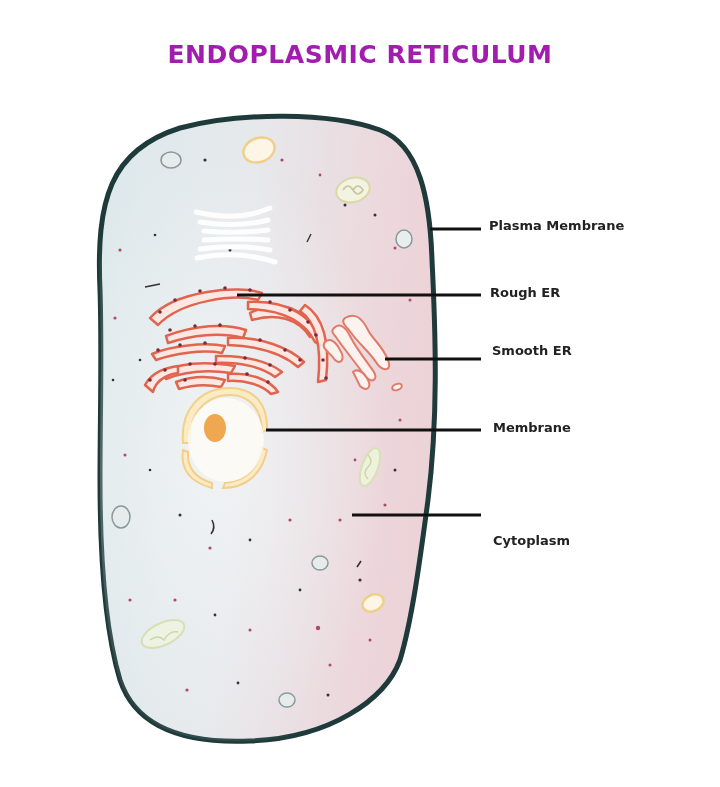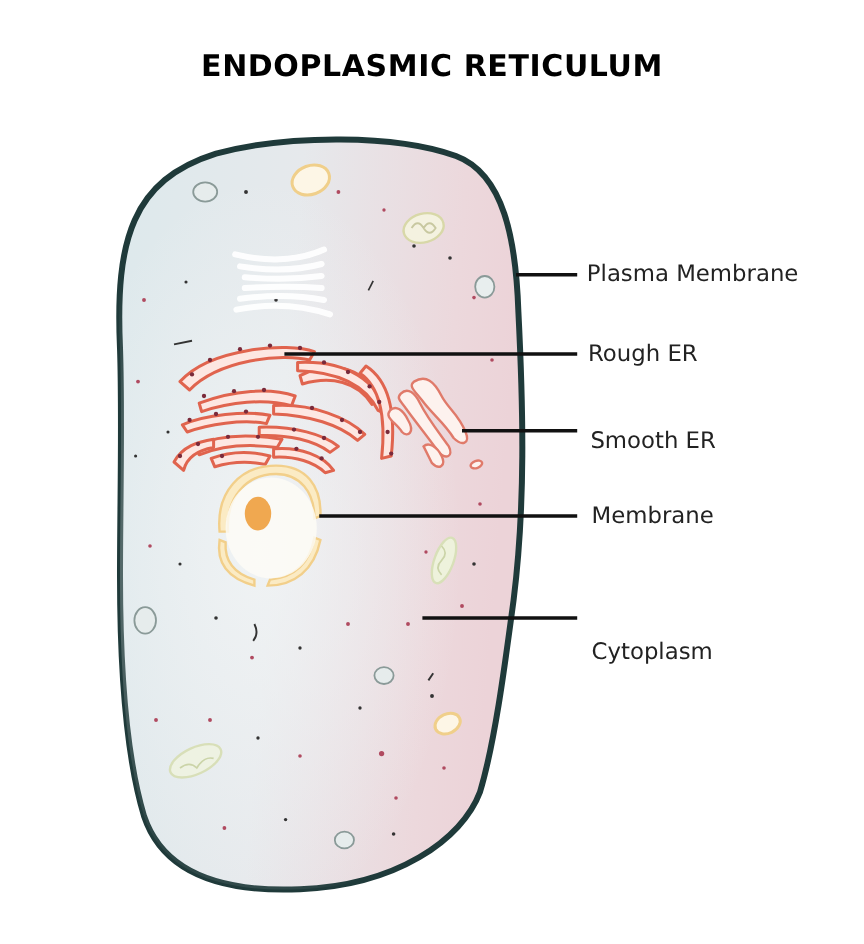--- a/index.html
+++ b/index.html
@@ -17,32 +17,32 @@
     }
     .title {
       position: absolute;
       left: 0;
       top: 40px;
       width: 720px;
       text-align: center;
       font-size: 25px;
       font-weight: bold;
       letter-spacing: 0.5px;
-      color: #000000;
+      color: #a21caf;
       margin: 0;
     }
     .diagram-svg {
       position: absolute;
       left: 0;
       top: 0;
     }
     .label {
       position: absolute;
-      font-size: 19px;
-      font-weight: normal;
+      font-size: 13px;
+      font-weight: bold;
       color: #222222;
       white-space: nowrap;
       line-height: 1;
     }
   </style>
 </head>
 <body>
 
 <h1 class="title">ENDOPLASMIC RETICULUM</h1>
 
@@ -217,15 +217,15 @@
     <line x1="430" y1="229" x2="481" y2="229"></line>
     <line x1="237" y1="295" x2="481" y2="295"></line>
     <line x1="385" y1="359" x2="481" y2="359"></line>
     <line x1="266" y1="430" x2="481" y2="430"></line>
     <line x1="352" y1="515" x2="481" y2="515"></line>
   </g>
 </svg>
 
 <div class="label" style="left:489px; top:219px;">Plasma Membrane</div>
 <div class="label" style="left:490px; top:286px;text-align:right;">Rough ER</div>
-<div class="label" style="left:492px; top:358px;">Smooth ER</div>
+<div class="label" style="left:492px; top:344px;">Smooth ER</div>
 <div class="label" style="left:493px; top:421px;">Membrane</div>
 <div class="label" style="left:493px; top:534px;">Cytoplasm</div>
 
 </body></html>

